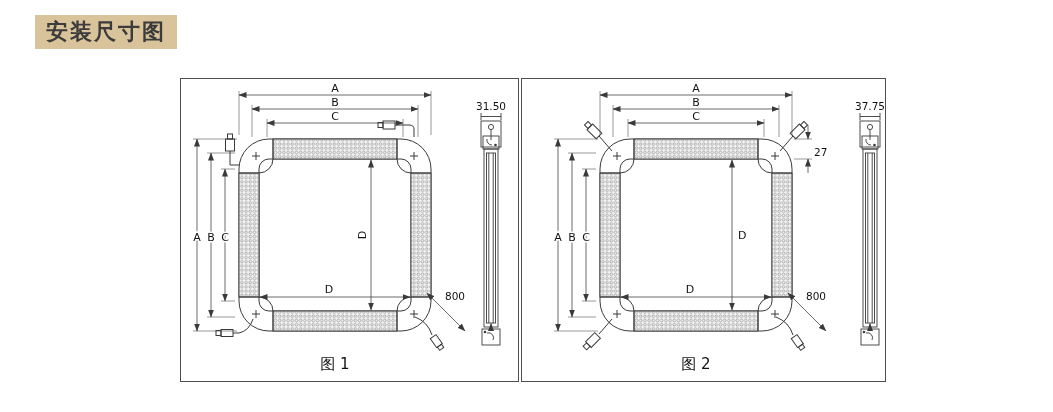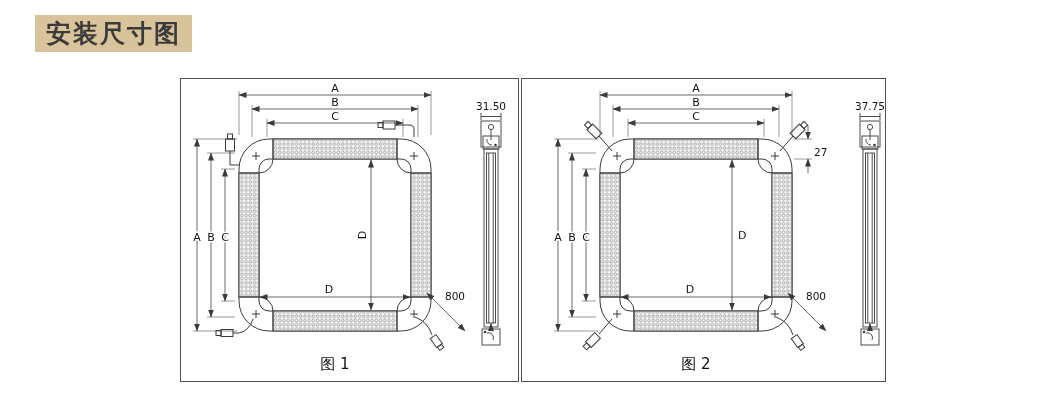--- a/index.html
+++ b/index.html
@@ -3,21 +3,21 @@
 <meta charset="utf-8">
 <style>
   html,body{margin:0;padding:0;}
   body{
     width:1053px;height:412px;background:#ffffff;position:relative;overflow:hidden;
     font-family:"DejaVu Sans", sans-serif;
   }
   .title-badge{
     position:absolute;left:35px;top:15px;
     background:var(--title-bg,#d8c39a);
-    color:#3b3b3b;font-size:25px;font-weight:bold;
+    color:#3b3b3b;font-size:22px;font-weight:bold;
     padding:3px 11px;letter-spacing:2px;line-height:1.25;
   }
   .panels{position:absolute;left:180px;top:78px;display:flex;gap:2px;}
   .panel{border:1px solid var(--panel-border,#4f4f4f);background:#fff;box-sizing:content-box;}
   .panel svg{display:block;}
   svg text{font-family:"DejaVu Sans", sans-serif;fill:#111;}
   .dimtext{font-size:11px;}
   .small{font-size:10.5px;}
   .figlabel{font-size:15px;}
   .ko{paint-order:stroke fill;stroke:#ffffff;stroke-width:3px;}

